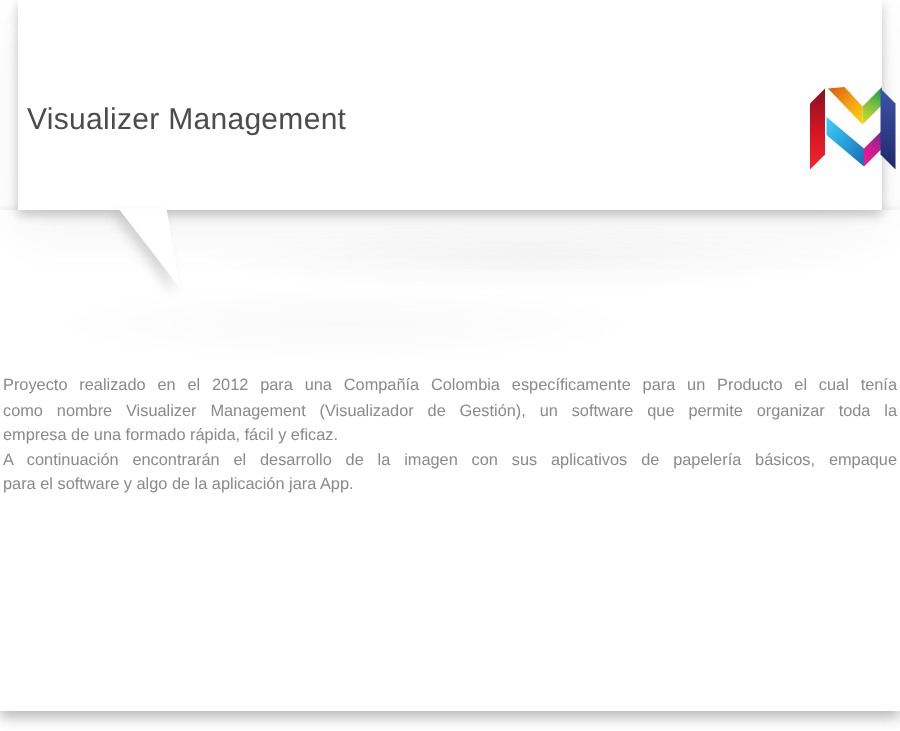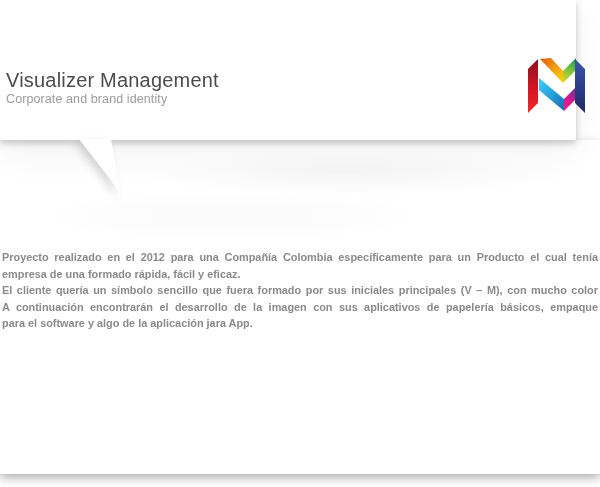--- a/index.html
+++ b/index.html
@@ -17,21 +17,21 @@
   .cloud1 {
     position:absolute; left:130px; top:148px; width:440px; height:48px;
     background: radial-gradient(closest-side, rgba(0,0,0,0.040), rgba(0,0,0,0));
   }
   .cloud2 {
     position:absolute; left:30px; top:190px; width:400px; height:52px;
     background: radial-gradient(closest-side, rgba(0,0,0,0.022), rgba(0,0,0,0));
   }
   
   .header-card {
-    position:absolute; left:0; top:0; width:576px; height:140px;
+    position:absolute; left:12px; top:0; width:576px; height:140px;
     background:#ffffff; z-index:3;
     box-shadow: 0 3px 7px rgba(0,0,0,0.22), 0 14px 34px rgba(0,0,0,0.05);
   }
   .tail {
     position:absolute; left:70px; top:139px; z-index:4;
     filter: drop-shadow(-4px 4px 4px rgba(0,0,0,0.16));
   }
   .brand { position:absolute; left:6px; top:69px; }
   .brand h1 {
     margin:0; font-size:20px; font-weight:normal; line-height:1.12;
@@ -40,44 +40,43 @@
   .brand .subtitle {
     margin:1px 0 0; font-size:12.5px; color:#9c9c9c; letter-spacing:0.1px;
   }
   .logo { position:absolute; left:528px; top:57px; }
   
   .body-text {
     position:absolute; left:2px; top:249px; width:596px;
     font-size:10.9px; line-height:16.55px; color:#8a8a8a;
     letter-spacing:0; z-index:2;
   }
-  .bline { text-align:justify; text-align-last:justify; white-space:normal;font-weight:bold; }
+  .bline { text-align:justify; text-align-last:justify; white-space:normal; }
   .bline.short { text-align-last:left; }
 </style>
 </head>
 <body>
 
 <div class="page">
 
   <div class="content-sheet"></div>
   <div class="cloud1"></div>
   <div class="cloud2"></div>
 
   <div class="body-text">
     <div class="bline">Proyecto realizado en el 2012 para una Compañía Colombia específicamente para un Producto el cual tenía</div>
+    <div class="bline">como nombre  Visualizer Management (Visualizador de Gestión), un software que permite organizar toda la</div>
     <div class="bline short">empresa de una formado rápida, fácil y eficaz.</div>
-    <div class="bline">El cliente quería un símbolo sencillo que fuera formado por sus iniciales principales (V – M), con mucho color</div>
     <div class="bline">A continuación encontrarán el desarrollo de la imagen  con sus aplicativos de papelería básicos, empaque</div>
     <div class="bline short">para el software y algo de la aplicación jara App.</div>
   </div>
 
   <div class="header-card">
     <div class="brand">
       <h1>Visualizer Management</h1>
-      <div class="subtitle">Corporate and brand identity</div>
     </div>
 
     <svg class="logo" width="58" height="56" viewBox="0 0 58 56" role="img">
       <defs>
         <linearGradient id="g-red" gradientUnits="userSpaceOnUse" x1="5" y1="2" x2="5" y2="56">
           <stop offset="0" stop-color="#8a1120"></stop>
           <stop offset="0.5" stop-color="#d01423"></stop>
           <stop offset="1" stop-color="#f5262c"></stop>
         </linearGradient>
         <linearGradient id="g-orange" gradientUnits="userSpaceOnUse" x1="13" y1="3" x2="35" y2="25">

